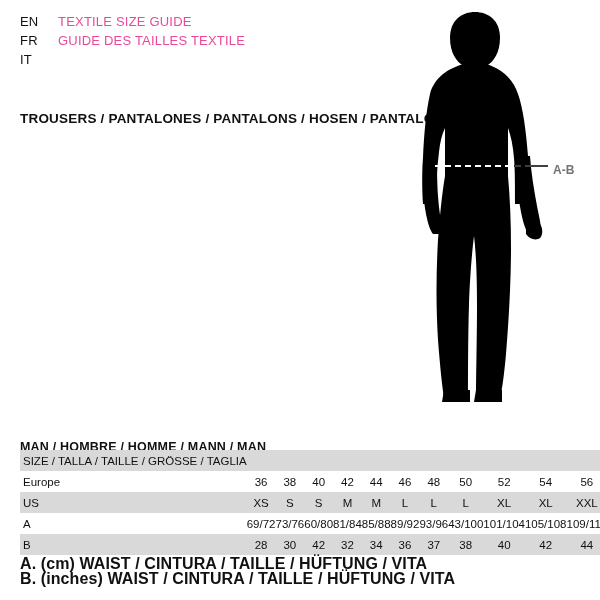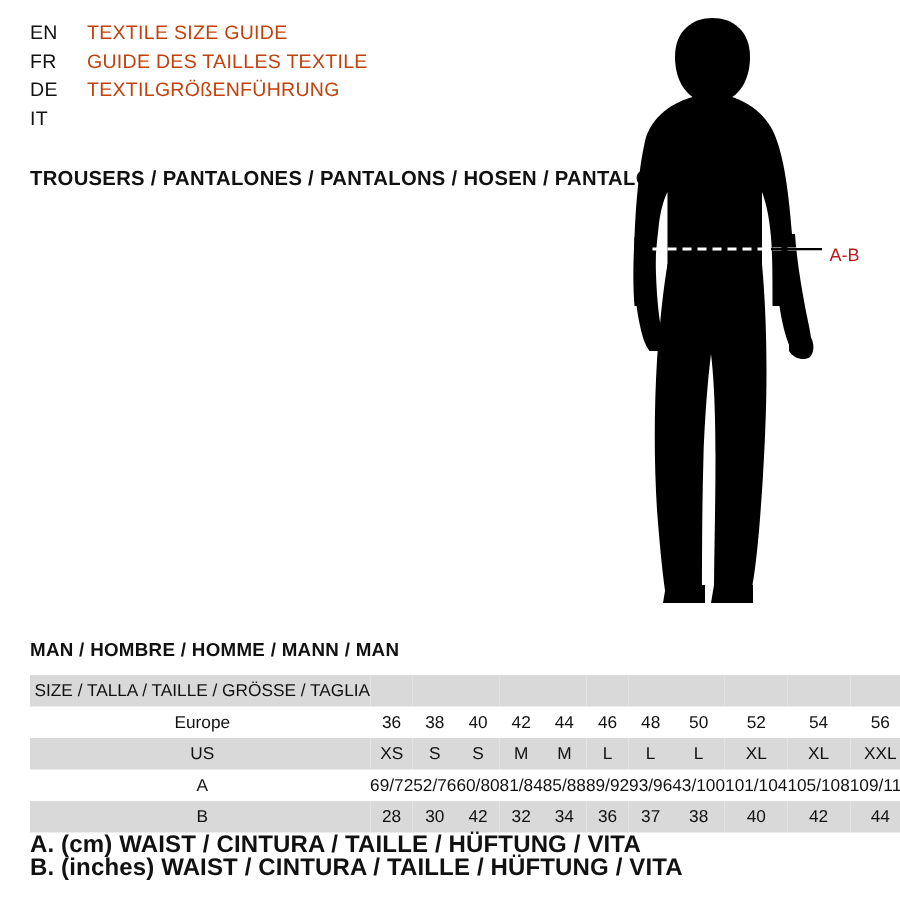--- a/index.html
+++ b/index.html
@@ -34,21 +34,21 @@
     height: 19px;
     font-size: 13px;
     letter-spacing: 0.2px;
   }
   .lang-code {
     width: 38px;
     flex: 0 0 38px;
     color: #111;
   }
   .lang-text {
-    color: #c2410c;
+    color: #ec4899;
   }
 
   
   .section-title {
     position: absolute;
     left: 20px;
     top: 111px;
     font-size: 13.5px;
     font-weight: bold;
     letter-spacing: 0.2px;
@@ -64,28 +64,29 @@
     height: 400px;
   }
   .figure svg {
     display: block;
   }
   .ab-label {
     position: absolute;
     left: 163px;
     top: 155px;
     font-size: 12px;
-    color: #b91c1c;
+    color: #737373;
+    font-weight: bold;
   }
 
   
   .man-title {
     position: absolute;
     left: 20px;
-    top: 426px;
+    top: 440px;
     font-size: 12.5px;
     font-weight: bold;
     letter-spacing: 0.2px;
   }
 
   table.size-table {
     position: absolute;
     left: 20px;
     top: 450px;
     width: 562px;
@@ -97,21 +98,20 @@
     height: 17px;
     vertical-align: middle;
     white-space: nowrap;
   }
   table.size-table tr.shaded td {
     background: #d9d9d9;
   }
   table.size-table td.lbl {
     width: 88px;
     padding-left: 3px;
-    text-align: center;
   }
   table.size-table td.val {
     width: 47px;
     text-align: center;
   }
 
   .legend {
     position: absolute;
     left: 20px;
     top: 556px;
@@ -128,24 +128,20 @@
 <div class="page">
 
   <div class="lang-block">
     <div class="lang-row">
       <span class="lang-code">EN</span>
       <span class="lang-text">TEXTILE SIZE GUIDE</span>
     </div>
     <div class="lang-row">
       <span class="lang-code">FR</span>
       <span class="lang-text">GUIDE DES TAILLES TEXTILE</span>
-    </div>
-    <div class="lang-row">
-      <span class="lang-code">DE</span>
-      <span class="lang-text">TEXTILGRÖßENFÜHRUNG</span>
     </div>
     <div class="lang-row">
       <span class="lang-code">IT</span>
     </div>
   </div>
 
   <div class="section-title">TROUSERS / PANTALONES / PANTALONS / HOSEN / PANTALONI</div>
 
   <div class="figure">
     <svg width="200" height="400" viewBox="0 0 200 400" xmlns="http://www.w3.org/2000/svg">
@@ -212,21 +208,21 @@
         <td class="val">L</td>
         <td class="val">L</td>
         <td class="val">L</td>
         <td class="val">XL</td>
         <td class="val">XL</td>
         <td class="val">XXL</td>
       </tr>
       <tr>
         <td class="lbl">A</td>
         <td class="val">69/72</td>
-        <td class="val">52/76</td>
+        <td class="val">73/76</td>
         <td class="val">60/80</td>
         <td class="val">81/84</td>
         <td class="val">85/88</td>
         <td class="val">89/92</td>
         <td class="val">93/96</td>
         <td class="val">43/100</td>
         <td class="val">101/104</td>
         <td class="val">105/108</td>
         <td class="val">109/112</td>
       </tr>

